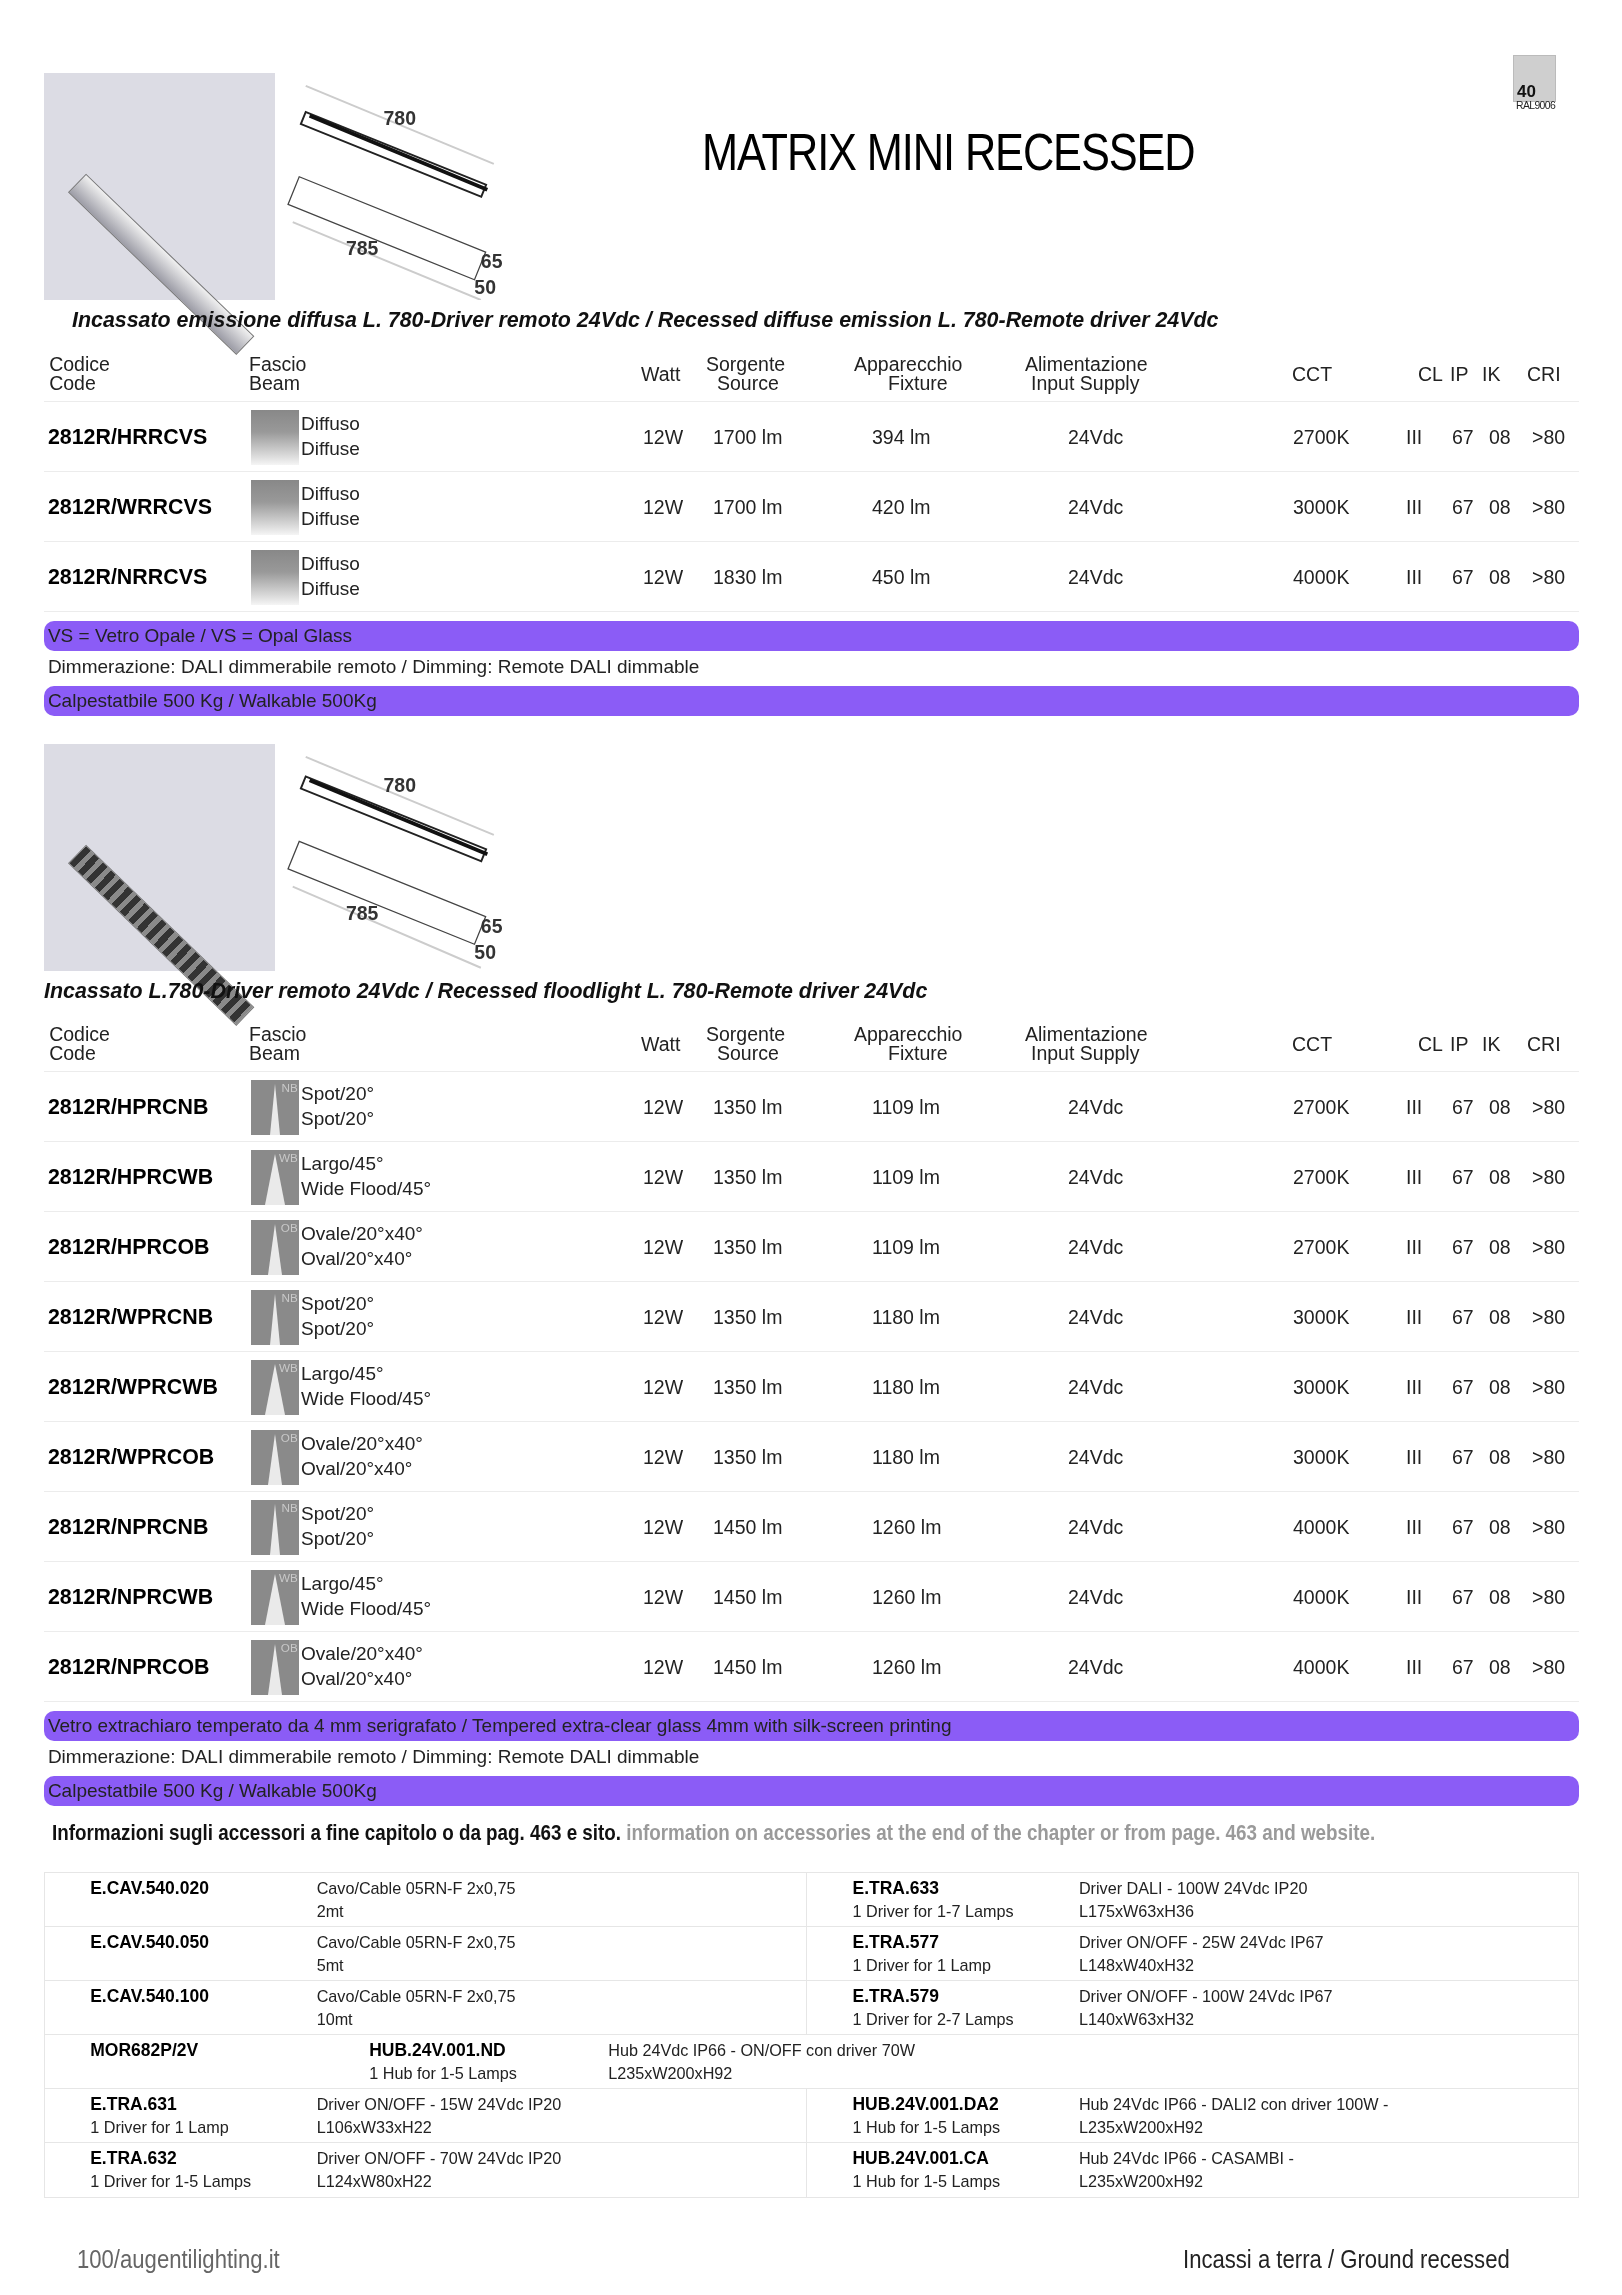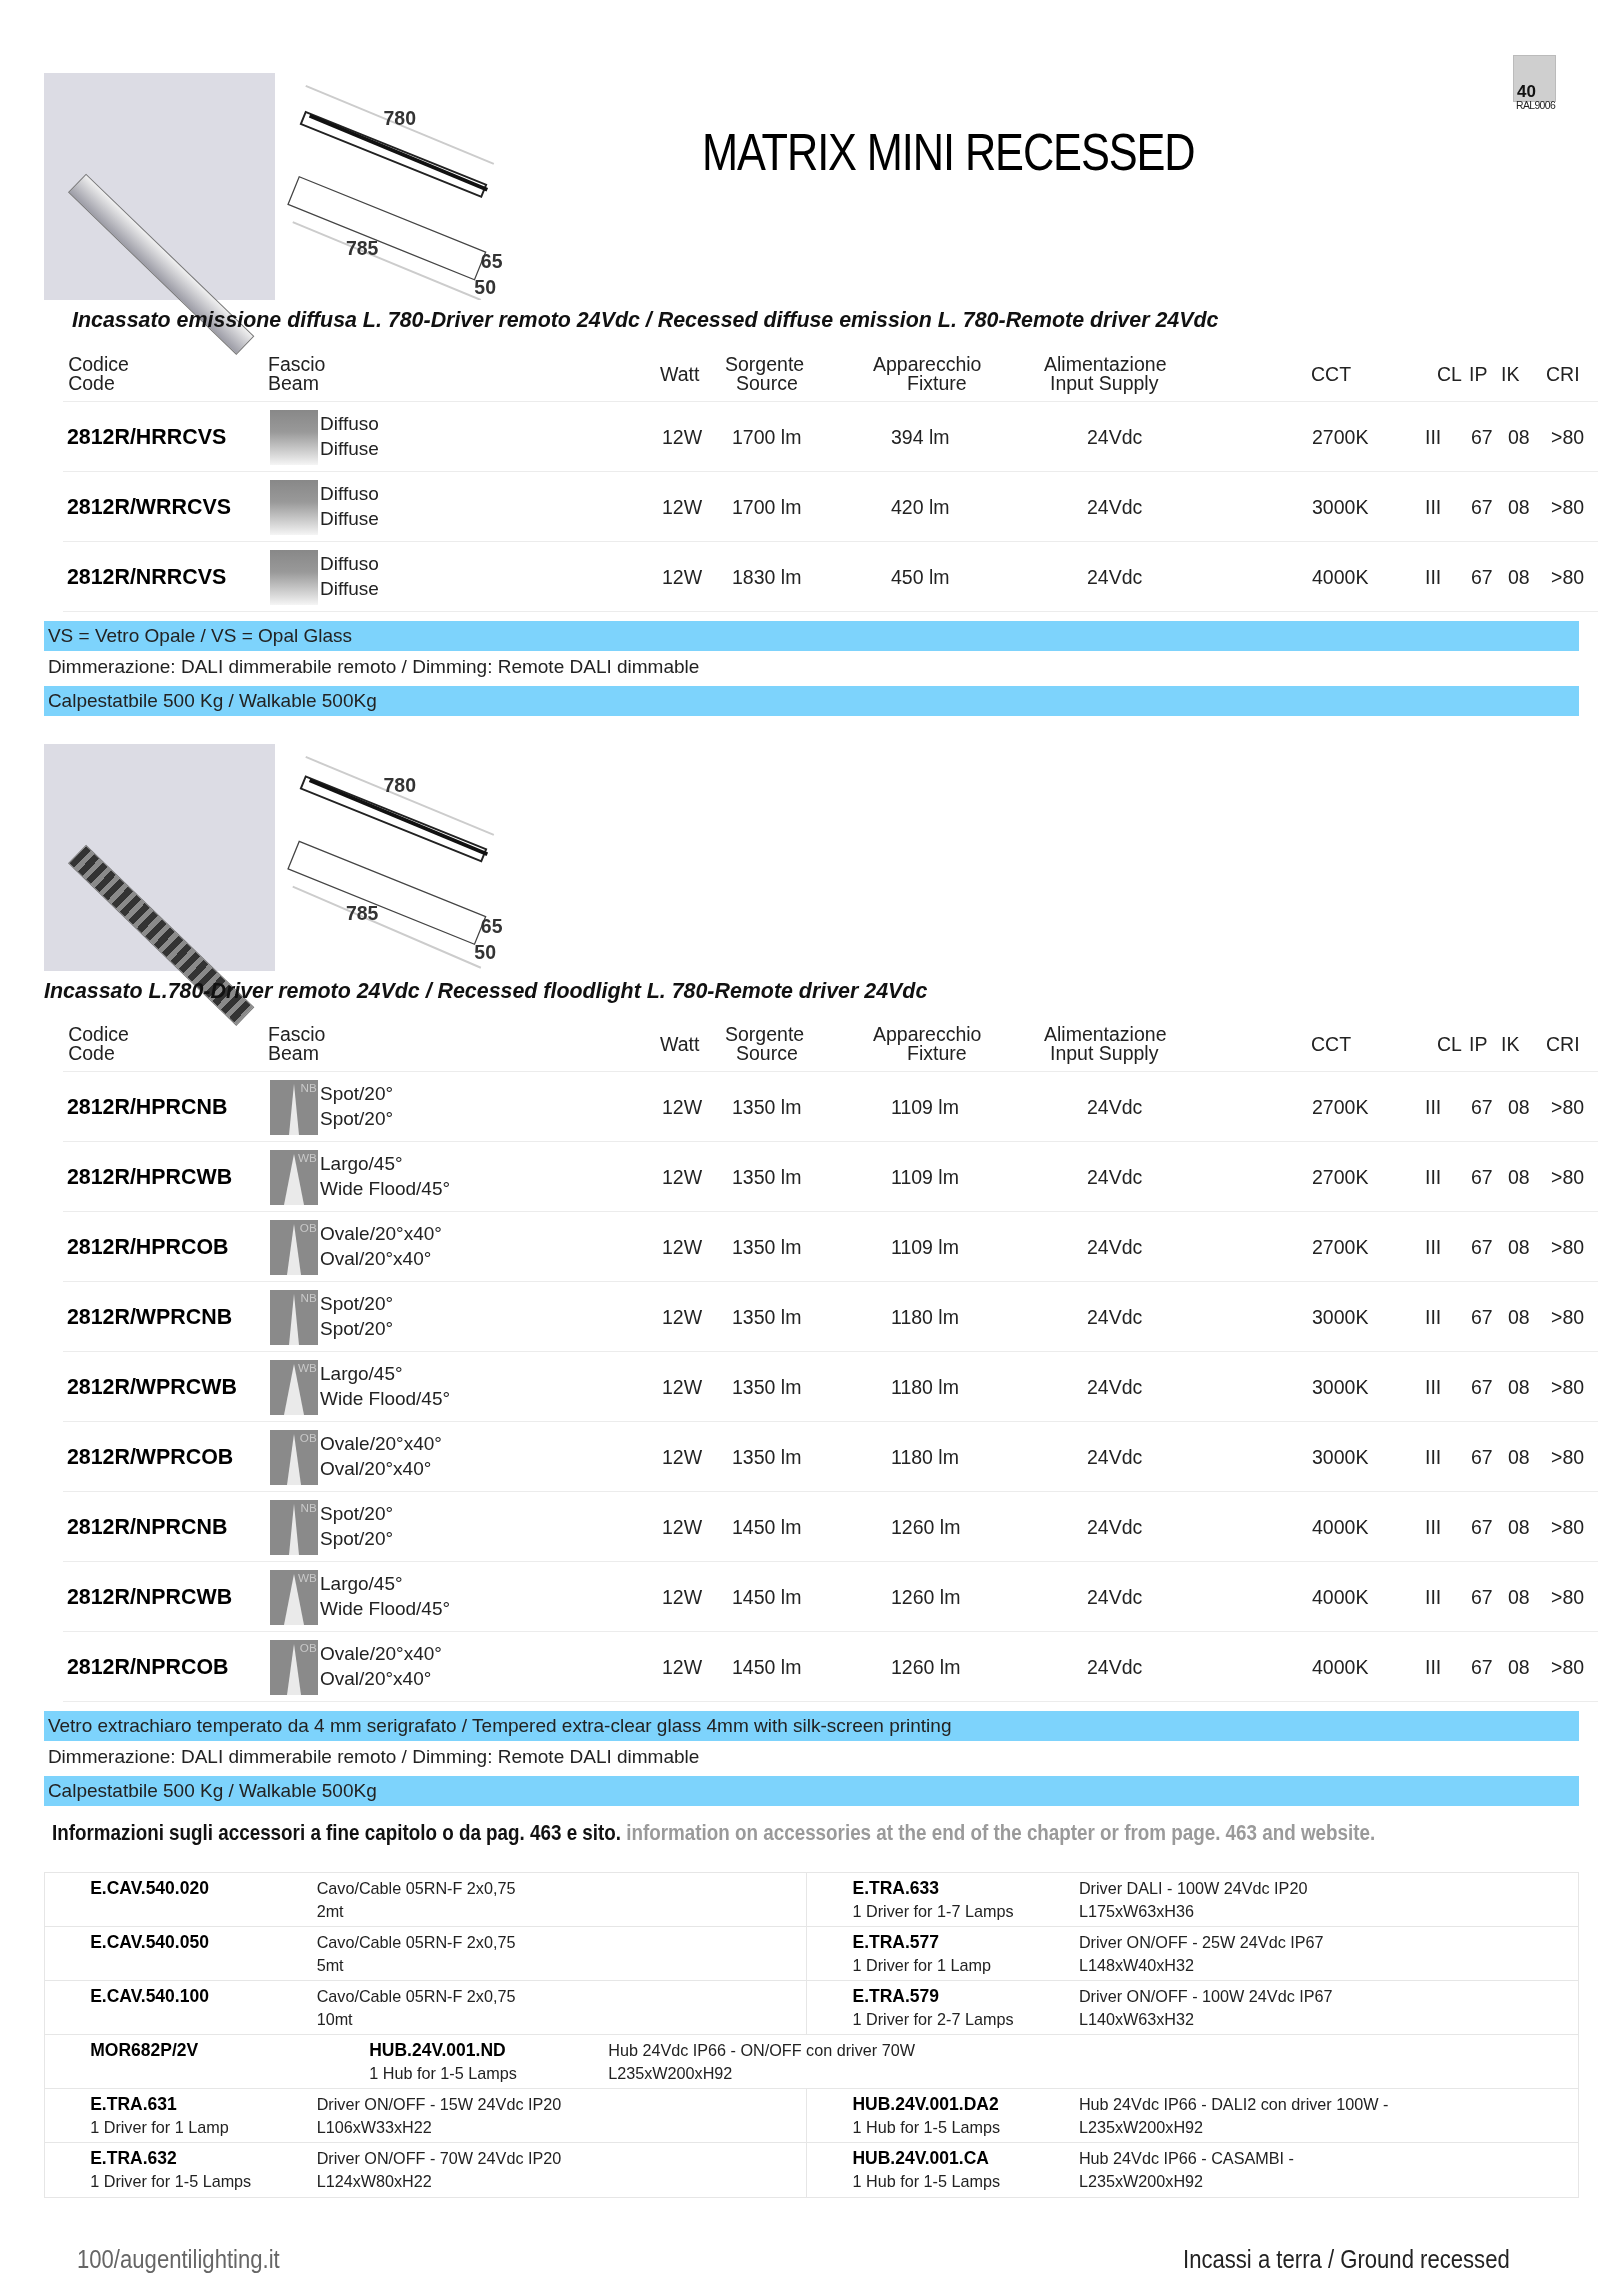--- a/index.html
+++ b/index.html
@@ -18,38 +18,38 @@
   .photo { width: 231px; height: 227px; background: #dcdce4; }
   .photo .bar { position: absolute; left: 32.5px; top: 97px; width: 234px; height: 26px; background: linear-gradient(#f0f0f0, #9c9ca6); transform: rotate(44deg); transform-origin: left center; border: 1.3px solid #777; }
   .photo .bar.led { background: repeating-linear-gradient(90deg, #333 0 6.5px, #8a8a8a 6.5px 11.7px); }
   .drawing { width: 234px; height: 227px; }
   .drawing svg { width: 100%; height: 100%; }
 
   
   .section-heading { font-family: "Liberation Sans", sans-serif; font-style: italic; font-weight: bold; font-size: 21.4px; color: #111; white-space: nowrap; }
 
   
-  .spec { left: 44px; width: 1535px; margin-left: 19px; }
+  .spec { left: 44px; width: 1535px; }
   .spec-head { position: relative; height: 52px; font-family: "Liberation Sans", sans-serif; font-size: 19.5px; color: #222; border-bottom: 1.3px solid #ececec; }
   .spec-head span { position: absolute; line-height: 21px; }
   .row { position: relative; height: 70px; border-bottom: 1.3px solid #ececec; font-family: "Liberation Sans", sans-serif; font-size: 19.5px; color: #222; }
   .row .cell { position: absolute; top: 50%; transform: translateY(-50%); white-space: nowrap; }
   .row .code { left: 3.9px; font-weight: bold; font-size: 21.4px; color: #000; }
   .beam-icon { position: absolute; left: 207px; top: 7.8px; width: 48px; height: 55px; background: #8a8a8a; overflow: hidden; }
   .beam-icon.diffuse { background: linear-gradient(#888 0%, #999 40%, #ddd 85%, #f5f5f5 100%); }
   .beam-icon .cone { position: absolute; left: 50%; bottom: 0; transform: translateX(-50%); width: 0; height: 0; border-left: 5.2px solid transparent; border-right: 5.2px solid transparent; border-bottom: 51px solid #eaeaea; }
   .beam-icon.wb .cone { border-left-width: 10.4px; border-right-width: 10.4px; }
   .beam-icon.ob .cone { border-left-width: 7.1px; border-right-width: 7.1px; }
   .beam-icon .tag { position: absolute; right: 1.3px; top: 1.3px; font-size: 11.7px; color: #c8c8c8; font-family: "Liberation Sans", sans-serif; }
   .beam-text { position: absolute; left: 257px; top: 9px; line-height: 25px; font-size: 19px; }
   .c-watt { left: 599px; } .c-src { left: 669px; } .c-fix { left: 828px; } .c-sup { left: 1024px; text-align: center; }
   .c-cct { left: 1249px; } .c-cl { left: 1362px; } .c-ip { left: 1408px; } .c-ik { left: 1445px; } .c-cri { left: 1488px; }
 
   .note { left: 44px; width: 1535px; height: 30px; font-family: "Liberation Sans", sans-serif; font-size: 19px; line-height: 30px; padding-left: 3.9px; color: #222; }
-  .note.shade { background: #7dd3fc; }
+  .note.shade { background: #8b5cf6; border-radius: 10px; }
 
   .info-line { left: 52px; font-family: "Liberation Sans", sans-serif; font-weight: bold; font-size: 21.4px; white-space: nowrap; transform: scaleX(0.88); transform-origin: left top; }
   .info-line .en { color: #9a9a9a; }
 
   
   .acc { left: 44px; top: 1872px; width: 1535px; border: 1.3px solid #e6e6e6; }
   .acc-row { display: flex; height: 54px; border-bottom: 1.3px solid #e6e6e6; }
   .acc-row:last-child { border-bottom: none; }
   .acc-cell { position: relative; font-family: "Liberation Sans", sans-serif; font-size: 16.2px; color: #222; padding: 3.9px 5.2px; line-height: 23.4px; }
   .acc-cell.code { width: 239px; margin-left: 40px; }

